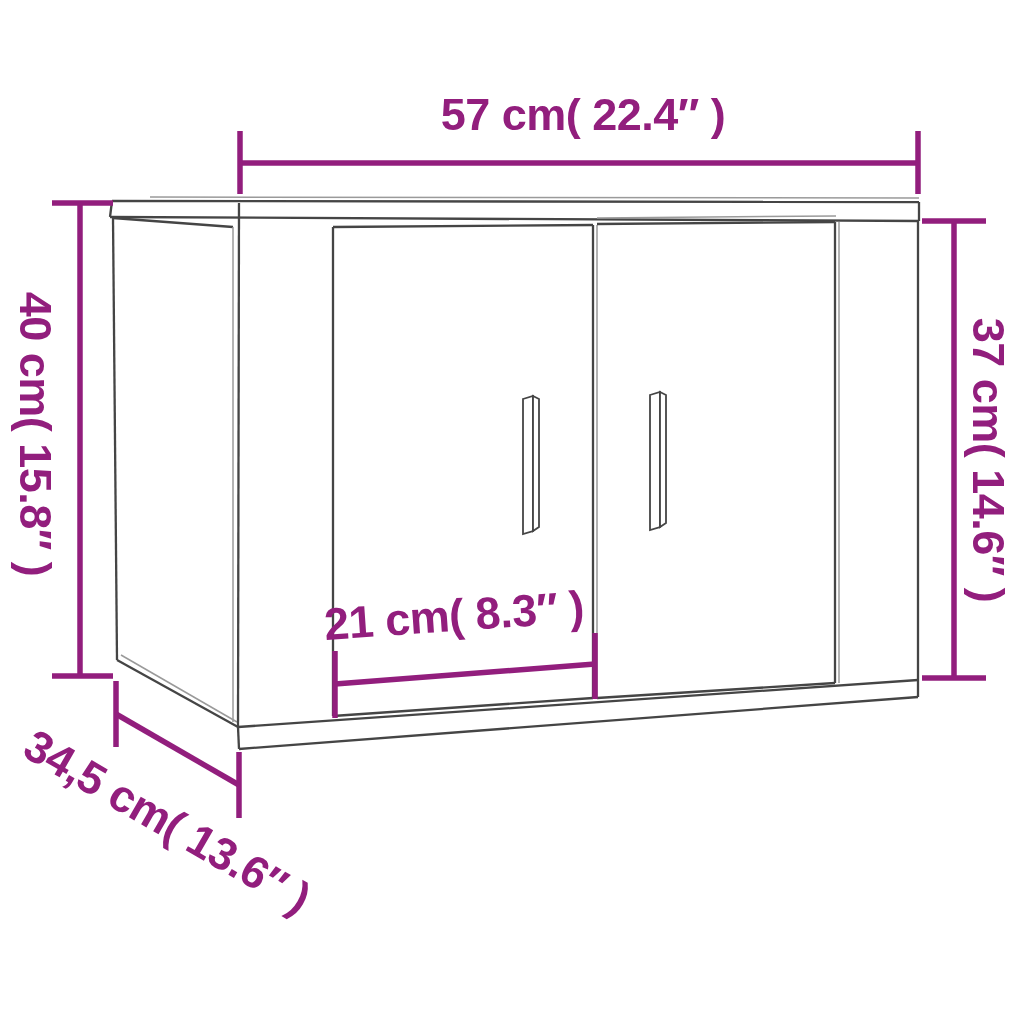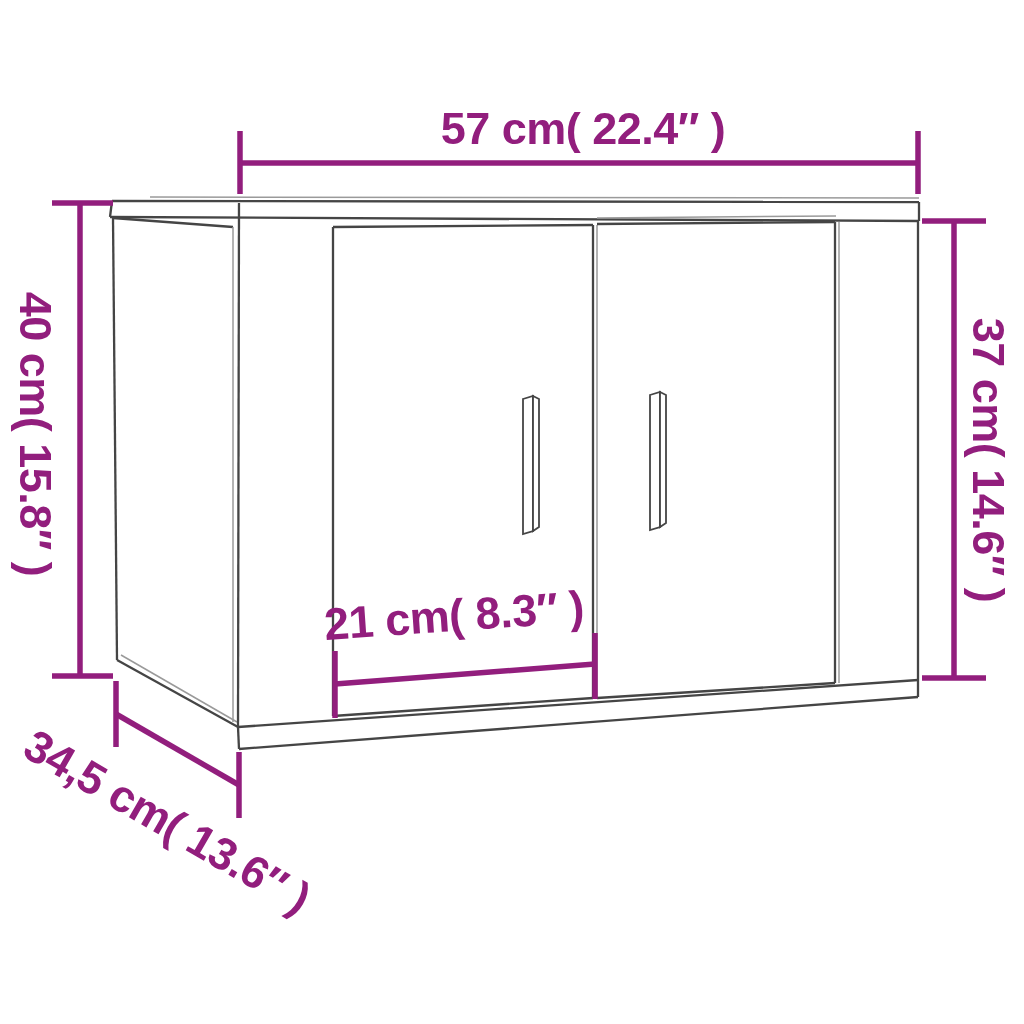--- a/index.html
+++ b/index.html
@@ -43,21 +43,21 @@
     fill: #ffffff;
   }
   .dim-label {
     position: absolute;
     font-weight: bold;
     font-size: 45px;
     letter-spacing: -0.5px;
     color: var(--accent, #921e7d);
     white-space: nowrap;
   }
-  .dl-width  { left: 583px; top: 129px; transform: translate(-50%,-50%); }
+  .dl-width  { left: 583px; top: 115px; transform: translate(-50%,-50%); }
   .dl-left   { left: 35px;  top: 434px; transform: translate(-50%,-50%) rotate(90deg); }
   .dl-right  { left: 988px; top: 460px; transform: translate(-50%,-50%) rotate(90deg); }
   .dl-door   { left: 454px; top: 616px; transform: translate(-50%,-50%) rotate(-4deg); }
   .dl-depth  { left: 167px; top: 822px; transform: translate(-50%,-50%) rotate(30deg); }
 </style>
 </head>
 <body>
 
 <div class="stage">
 

